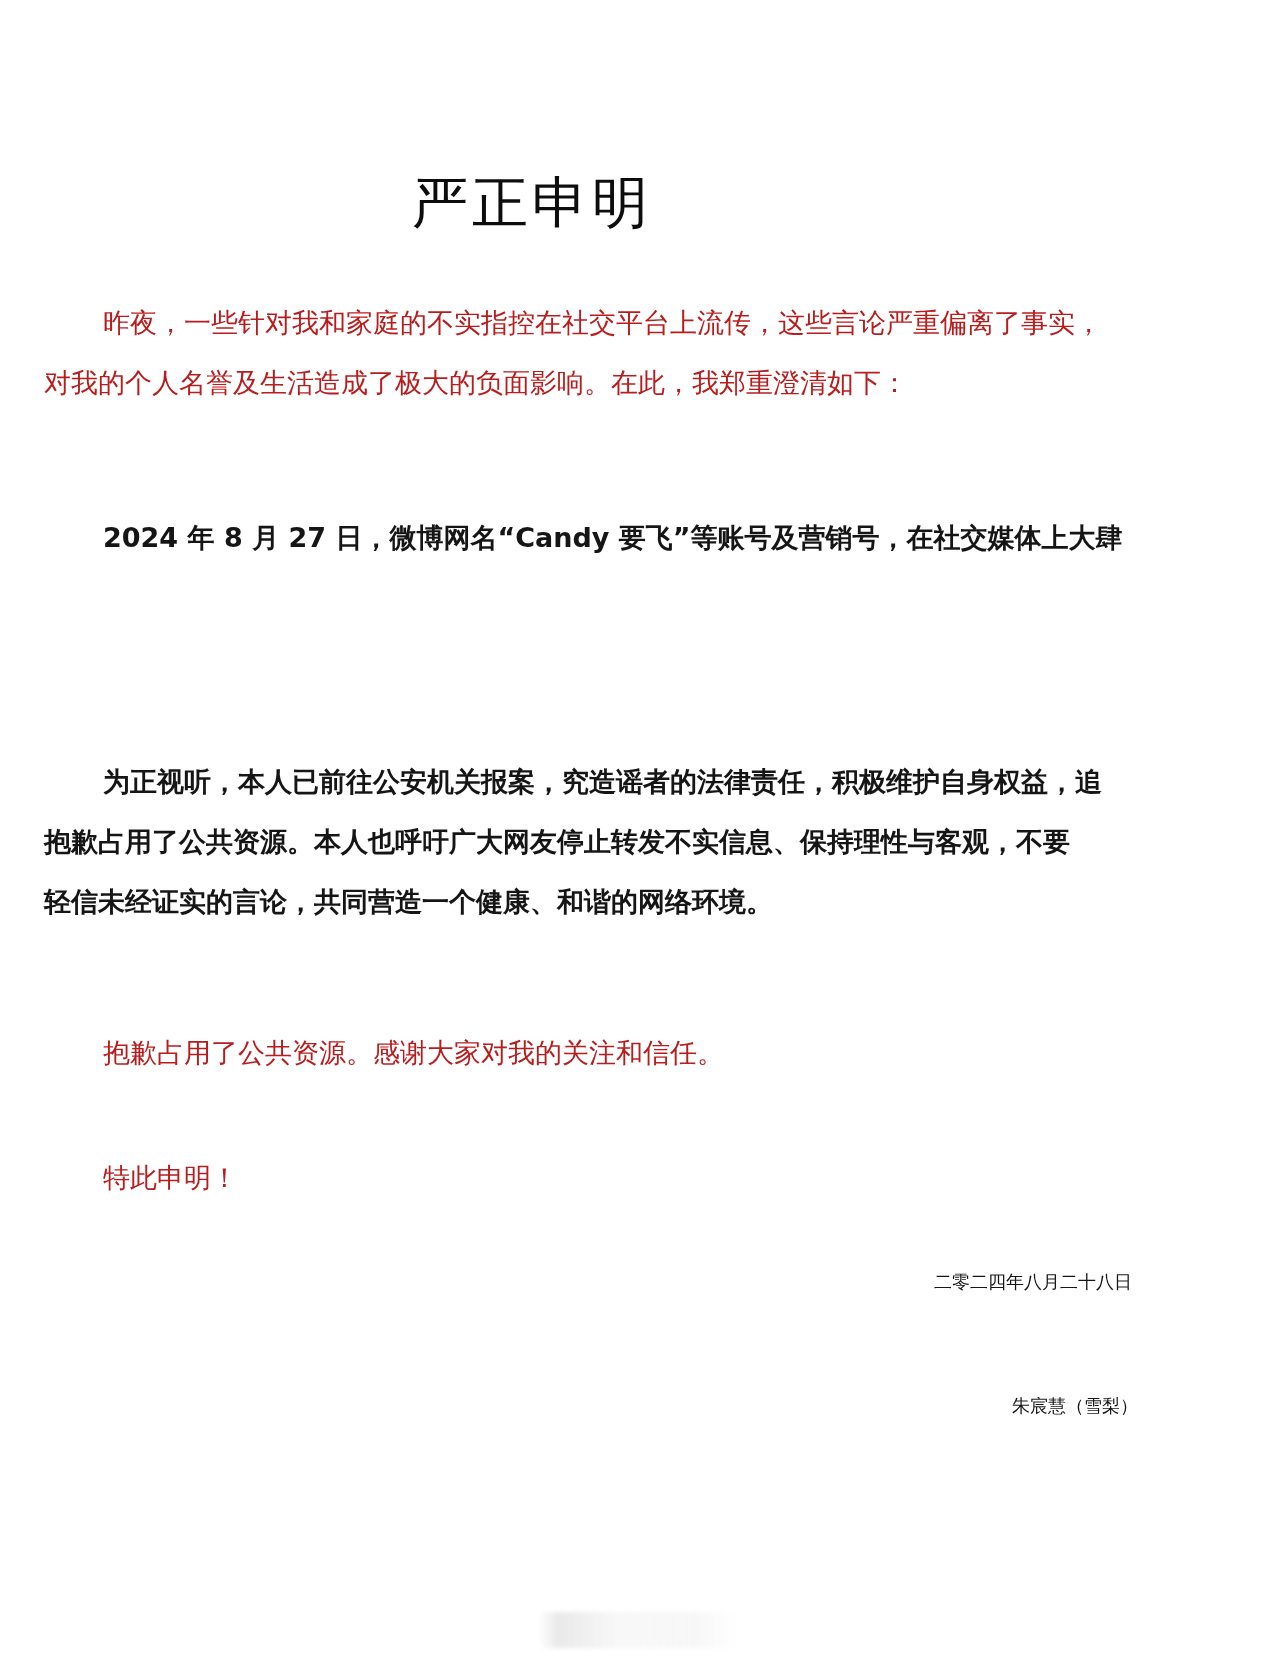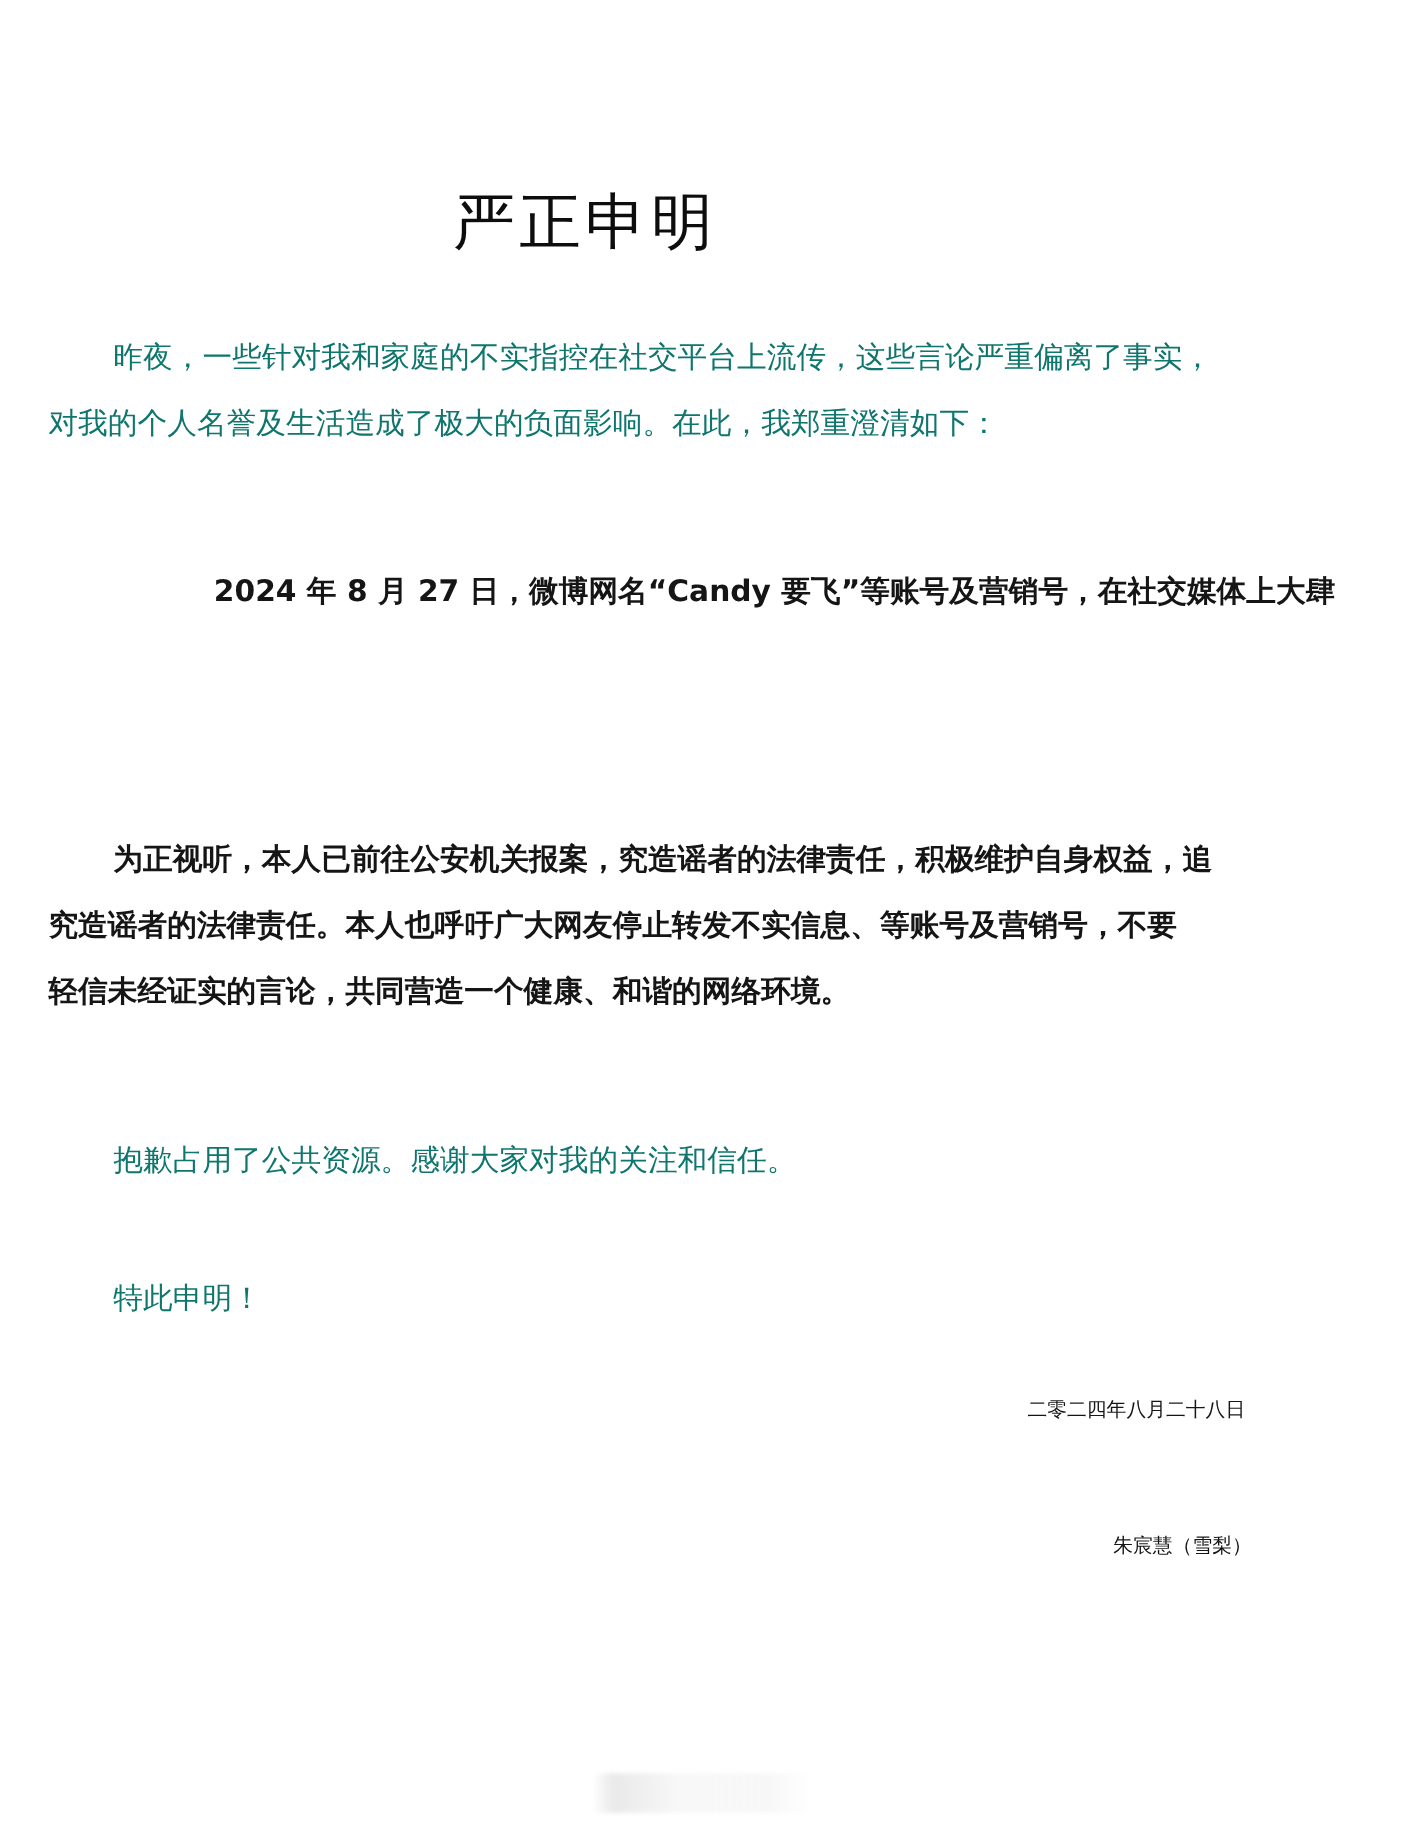--- a/index.html
+++ b/index.html
@@ -45,25 +45,25 @@
       white-space: nowrap;
     }
     .para .line {
       display: block;
       height: 60px;
     }
     .para .line.indent {
       padding-left: 59px;
     }
     .para-serif {
-      font-family: Liberation Sans, sans-serif;
-      color: #0f766e;
+      font-family: Liberation Mono, monospace;
+      color: #b91c1c;
     }
     .p1 { top: 295px; }
-    .p2 { top: 508px; font-weight: bold; text-align: right; }
+    .p2 { top: 508px; font-weight: bold; }
     .p3 { top: 752px; font-weight: bold; }
     .p4 { top: 1025px; }
     .p5 { top: 1150px; }
     .closing {
       position: absolute;
       right: 146px;
       text-align: right;
       font-size: 18px;
       line-height: 40px;
       color: #151515;
@@ -94,21 +94,21 @@
     <span class="line indent">昨夜，一些针对我和家庭的不实指控在社交平台上流传，这些言论严重偏离了事实，</span>
     <span class="line">对我的个人名誉及生活造成了极大的负面影响。在此，我郑重澄清如下：</span>
   </div>
 
   <div class="para p2">
     <span class="line indent">2024 年 8 月 27 日，微博网名“Candy 要飞”等账号及营销号，在社交媒体上大肆</span>
   </div>
 
   <div class="para p3">
     <span class="line indent">为正视听，本人已前往公安机关报案，究造谣者的法律责任，积极维护自身权益，追</span>
-    <span class="line">究造谣者的法律责任。本人也呼吁广大网友停止转发不实信息、等账号及营销号，不要</span>
+    <span class="line">抱歉占用了公共资源。本人也呼吁广大网友停止转发不实信息、保持理性与客观，不要</span>
     <span class="line">轻信未经证实的言论，共同营造一个健康、和谐的网络环境。</span>
   </div>
 
   <div class="para para-serif p4">
     <span class="line indent">抱歉占用了公共资源。感谢大家对我的关注和信任。</span>
   </div>
 
   <div class="para para-serif p5">
     <span class="line indent">特此申明！</span>
   </div>

